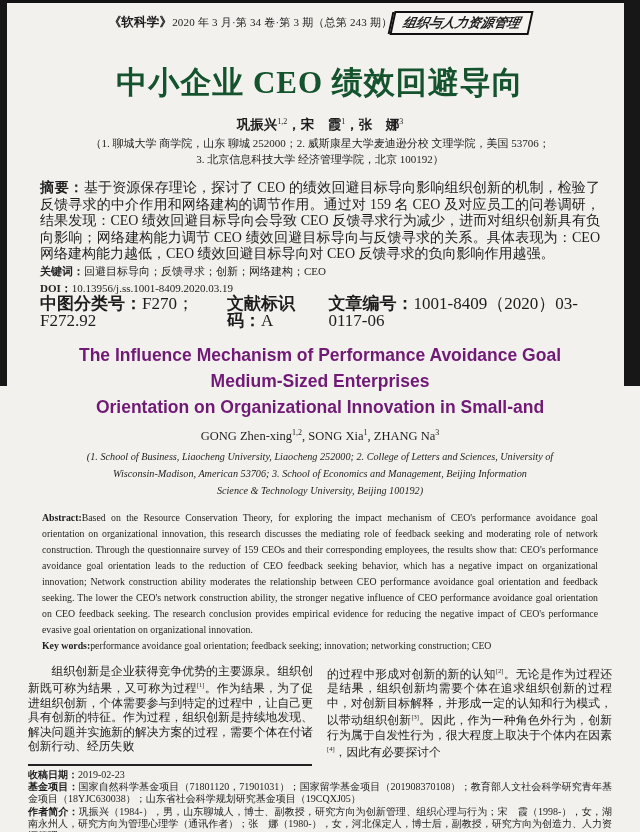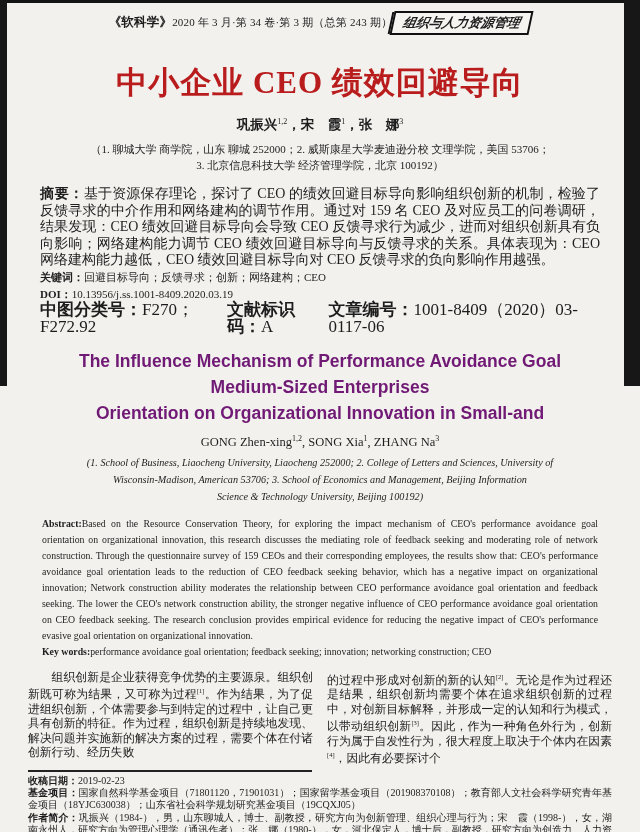--- a/index.html
+++ b/index.html
@@ -15,24 +15,24 @@
 
   .header{display:flex;justify-content:center;align-items:flex-start;
     padding:11px 30px 0 30px;}
   .issue{font-size:11px;letter-spacing:.2px;white-space:nowrap;padding-top:3px;}
   .issue b{font-size:12.5px;}
   .section-box{border:2px solid #111;transform:skewX(-12deg);padding:1px 9px;
     font-weight:bold;font-style:italic;font-size:13px;white-space:nowrap;
     background:#f5f4f1;box-shadow:-3px 0 0 -1px #111;}
 
   .title-cn{margin:26px 20px 0 20px;text-align:center;font-weight:bold;
-    font-size:31px;line-height:43px;letter-spacing:1px;color:#b91c1c;}
+    font-size:31px;line-height:43px;letter-spacing:1px;color:#14532d;}
   .authors-cn{margin-top:12px;text-align:center;font-size:13.5px;font-weight:bold;}
   .authors-cn sup{font-size:8px;font-weight:normal;}
-  .affil-cn{margin-top:7px;text-align:center;font-size:11px;line-height:16px;}
+  .affil-cn{margin-top:1px;text-align:center;font-size:11px;line-height:16px;}
 
   .abstract-cn{margin:13px 40px 0 40px;font-size:14px;line-height:16.6px;text-align:justify;}
   .abstract-cn b{letter-spacing:.5px;}
   .kw-line,.doi-line{margin:0 40px;font-size:11px;line-height:16.6px;}
   .meta-line{margin:0 40px;font-size:17px;line-height:16.6px;display:flex;
     justify-content:flex-end;}
 
   .title-en{margin:13px 50px 0 50px;text-align:center;font-weight:bold;
     font-size:17.5px;line-height:26px;color:#701a75;
     font-family:"Liberation Sans","DejaVu Sans",sans-serif;}

